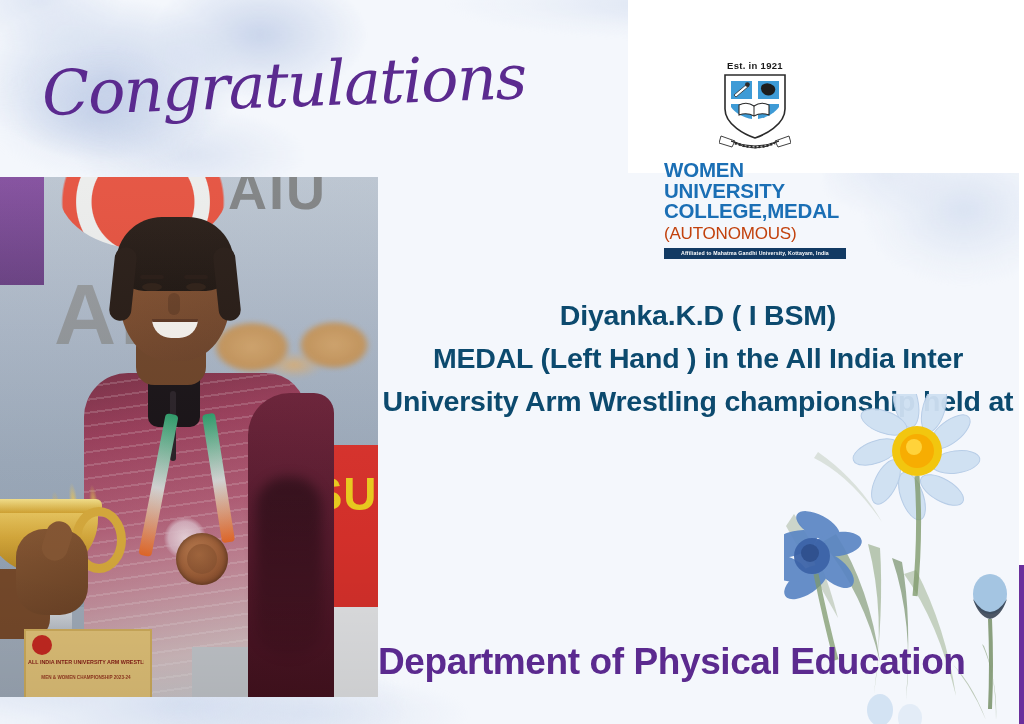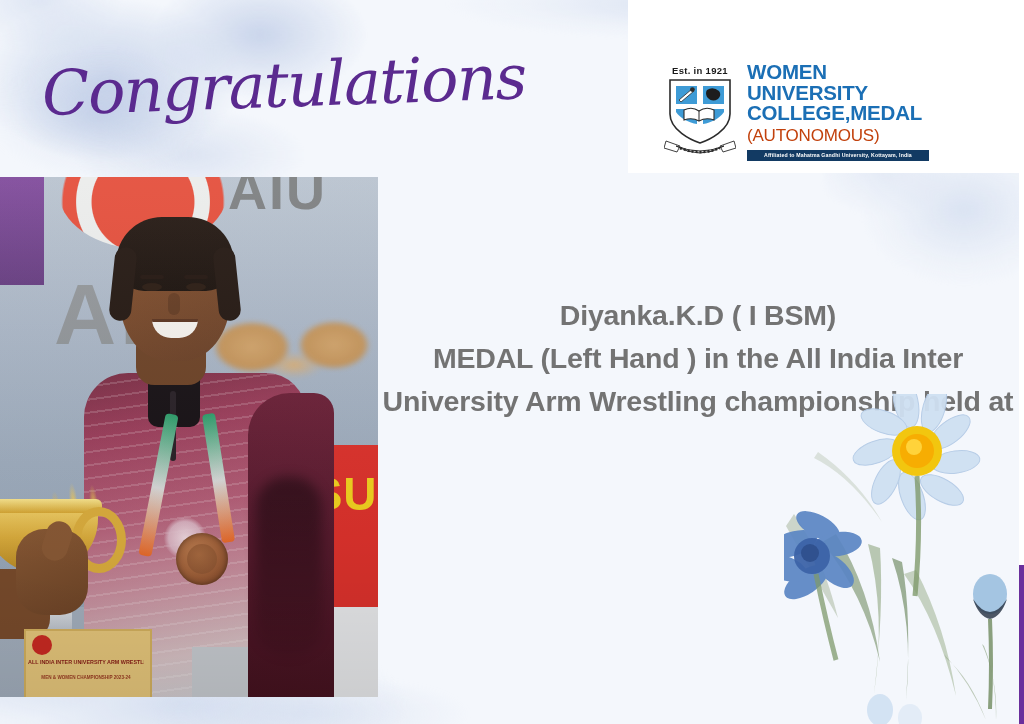--- a/index.html
+++ b/index.html
@@ -76,21 +76,21 @@
     transform-origin:left center;
   }
 
   
   #logo-panel{
     position:absolute;left:628px;top:0;width:396px;height:173px;
     background:#ffffff;
   }
   #logo-inner{
     position:absolute;left:36px;top:60px;
-    display:flex;align-items:flex-end;gap:11px;
+    display:flex;align-items:center;gap:2px;flex-direction:column;
   }
   
   .crest{position:relative;width:72px;height:96px;}
   .crest-est{
     position:absolute;top:0;left:0;width:72px;text-align:center;
     font-family:"Liberation Sans",sans-serif;
     font-size:9.5px;font-weight:700;color:#1a1a1a;letter-spacing:.3px;
   }
   .crest-shield{position:absolute;top:13px;left:5px;width:62px;height:66px;}
   .crest-ribbon{position:absolute;top:72px;left:0px;width:72px;height:22px;}
@@ -226,21 +226,21 @@
     background:linear-gradient(160deg,#8a5a36,#6f4527);}
   .hand-th{left:44px;top:344px;width:26px;height:40px;border-radius:14px;background:#8a5a36;transform:rotate(18deg);}
   .arm{left:-22px;top:392px;width:72px;height:70px;border-radius:20px;background:#7a4c2c;}
   .ph-shade{left:0;top:0;width:378px;height:520px;
     background:linear-gradient(180deg,rgba(255,255,255,.06) 0%,rgba(0,0,0,.05) 70%,rgba(0,0,0,.12) 100%);}
 
   
   #message{
     position:absolute;left:372px;top:294px;width:652px;
     text-align:center;
-    color:#737373;
+    color:#0c4a6e;
     font-family:"Liberation Sans",sans-serif;
     font-weight:700;
     font-size:28.5px;
     line-height:43px;
     letter-spacing:-.2px;
   }
   #message .ln{display:block;white-space:nowrap;}
 
   
   #department{
@@ -420,15 +420,16 @@
       <path d="M189 205 q17 26 34 0 q-6 18 -17 20 q-11 -2 -17 -20 Z" fill="#2e3a4a" opacity=".85"></path>
       <path d="M206 225 q2 46 0 90" stroke="#6f8a5e" stroke-width="4" fill="none" opacity=".8"></path>
     </g>
 
     <g>
       <ellipse cx="96" cy="316" rx="13" ry="16" fill="#cfe0f2" opacity=".9"></ellipse>
       <ellipse cx="126" cy="324" rx="12" ry="14" fill="#dfeaf6" opacity=".85"></ellipse>
     </g>
   </svg>
 
+  <div id="department">Department of Physical Education</div>
 
   <div class="wash edge-right"></div>
 </div>
 
 </body></html>

